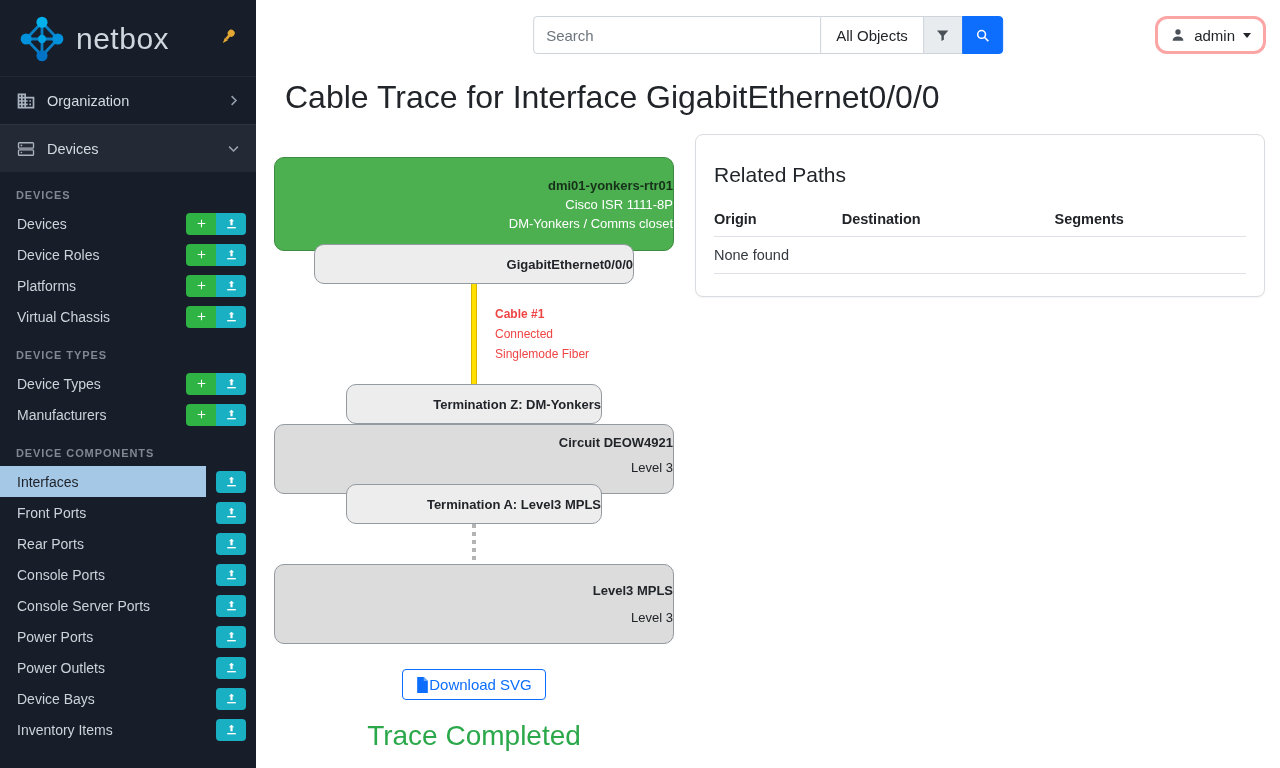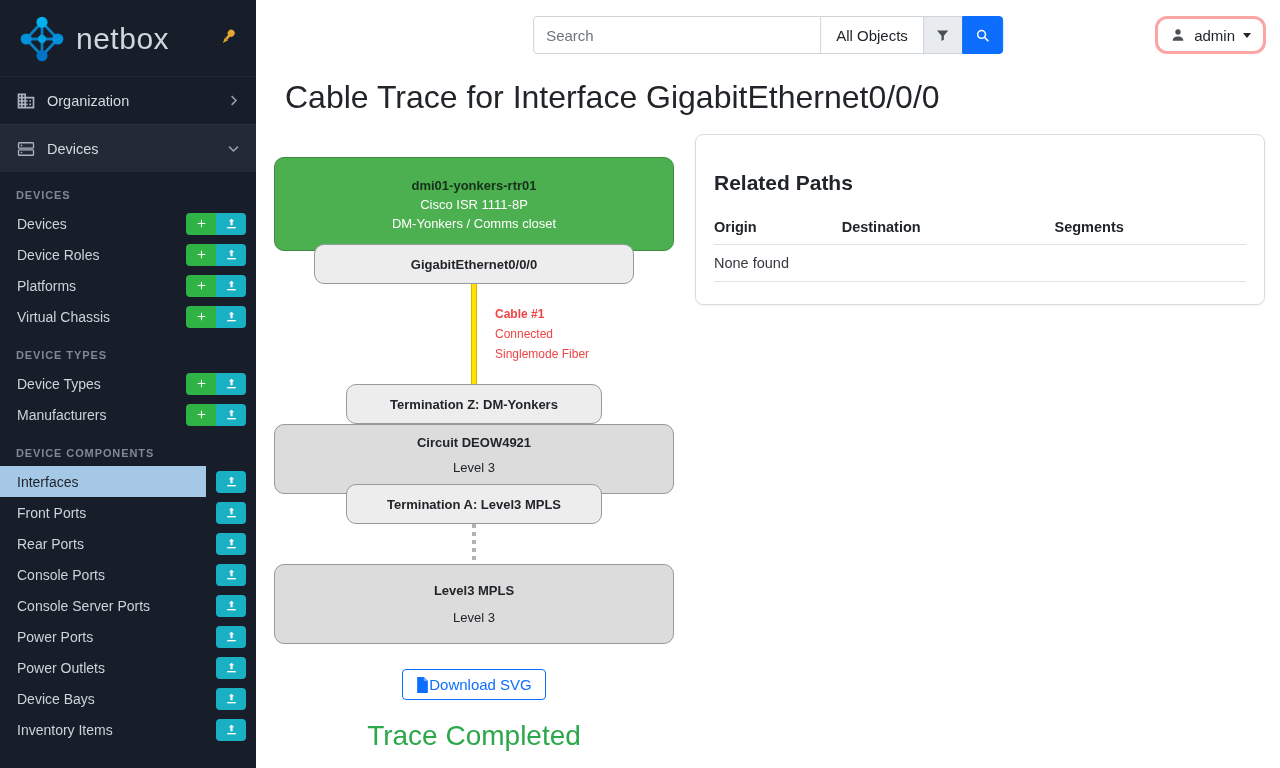--- a/index.html
+++ b/index.html
@@ -43,21 +43,21 @@
 
   
   main { padding-left:18px; }
   .page-title { font-size:32px; font-weight:400; color:#212529; margin:9px 11px 0; }
   .columns { display:flex; align-items:flex-start; padding-right:15px; }
   .trace-col { width:400px; flex:none; margin-top:41px; }
   .paths-col { flex:1; margin-left:21px; margin-top:18px; }
 
   
   .trace-diagram { width:400px; display:flex; flex-direction:column; align-items:center; }
-  .tbox { border:1px solid #949aa0; border-radius:10px; display:flex; flex-direction:column; align-items:center; justify-content:center; text-align:center; }
+  .tbox { border:1px solid #949aa0; border-radius:10px; display:flex; flex-direction:column; align-items:flex-end; justify-content:center; text-align:center; }
   .device-box { width:400px; height:94px; background:#4caf50; border-color:#3d8b40; gap:4px; position:relative; z-index:1; }
   .device-name { font-weight:700; font-size:13px; color:#17301a; }
   .device-sub { font-size:13px; color:#ffffff; }
   .iface-box { width:320px; height:40px; background:#ededed; margin-top:-7px; z-index:2; font-size:13px; font-weight:700; color:#212529; position:relative; }
   .cable-seg { width:400px; height:100px; position:relative; }
   .cable-line { position:absolute; left:197px; top:0; height:100px; width:6px; background:#ffe000; border-left:1px solid #d8b600; border-right:1px solid #d8b600; }
   .cable-info { position:absolute; left:221px; top:20px; font-size:12px; color:#ef4444; line-height:20px; text-align:left; }
   .cable-label { font-weight:700; }
   .term-box { width:256px; height:40px; background:#ededed; font-size:13px; font-weight:700; color:#212529; position:relative; z-index:2; }
   .circuit-box { width:400px; height:70px; background:#dcdcdc; justify-content:flex-start; padding-top:10px; gap:10px; z-index:1; }
@@ -65,21 +65,21 @@
   .circuit-sub, .farend-sub { font-size:13px; color:#212529; }
   .term-a { margin-top:-10px; }
   .dash-seg { height:40px; width:4px; background:repeating-linear-gradient(to bottom,#b3b3b3 0 4px,rgba(0,0,0,0) 4px 8px); }
   .farend-box { width:400px; height:80px; background:#dcdcdc; gap:12px; }
   .farend-name { font-weight:700; font-size:13px; color:#212529; }
   .download-btn { margin-top:25px; display:inline-flex; align-items:center; border:1px solid #0d6efd; color:#0d6efd; background:#fff; border-radius:4px; padding:6px 13px; font-size:15px; cursor:pointer; font-family:inherit; }
   .status-text { margin-top:20px; font-size:28px; color:#2ba84a; font-weight:500; text-align:center; }
 
   
   .card { background:#fff; border:1px solid #d9dde2; border-radius:8px; box-shadow:0 1px 2px rgba(0,0,0,.05); padding:16px 18px 22px; }
-  .card-title { font-size:21px; font-weight:700; color:#212529; margin:20px 0 14px; }
+  .card-title { font-size:21px; font-weight:400; color:#212529; margin:12px 0 14px; }
   .paths-table { width:100%; border-collapse:collapse; }
   .paths-table th { text-align:left; font-size:14.5px; font-weight:700; color:#212529; padding:10px 0 9px; border-bottom:1px solid #dee2e6; }
   .paths-table th:nth-child(1){ width:24%; }
   .paths-table th:nth-child(2){ width:40%; }
   .paths-table td { font-size:14.5px; color:#343a40; padding:10px 0; border-bottom:1px solid #dee2e6; }
 </style>
 </head>
 <body>
 
 <div class="app">

